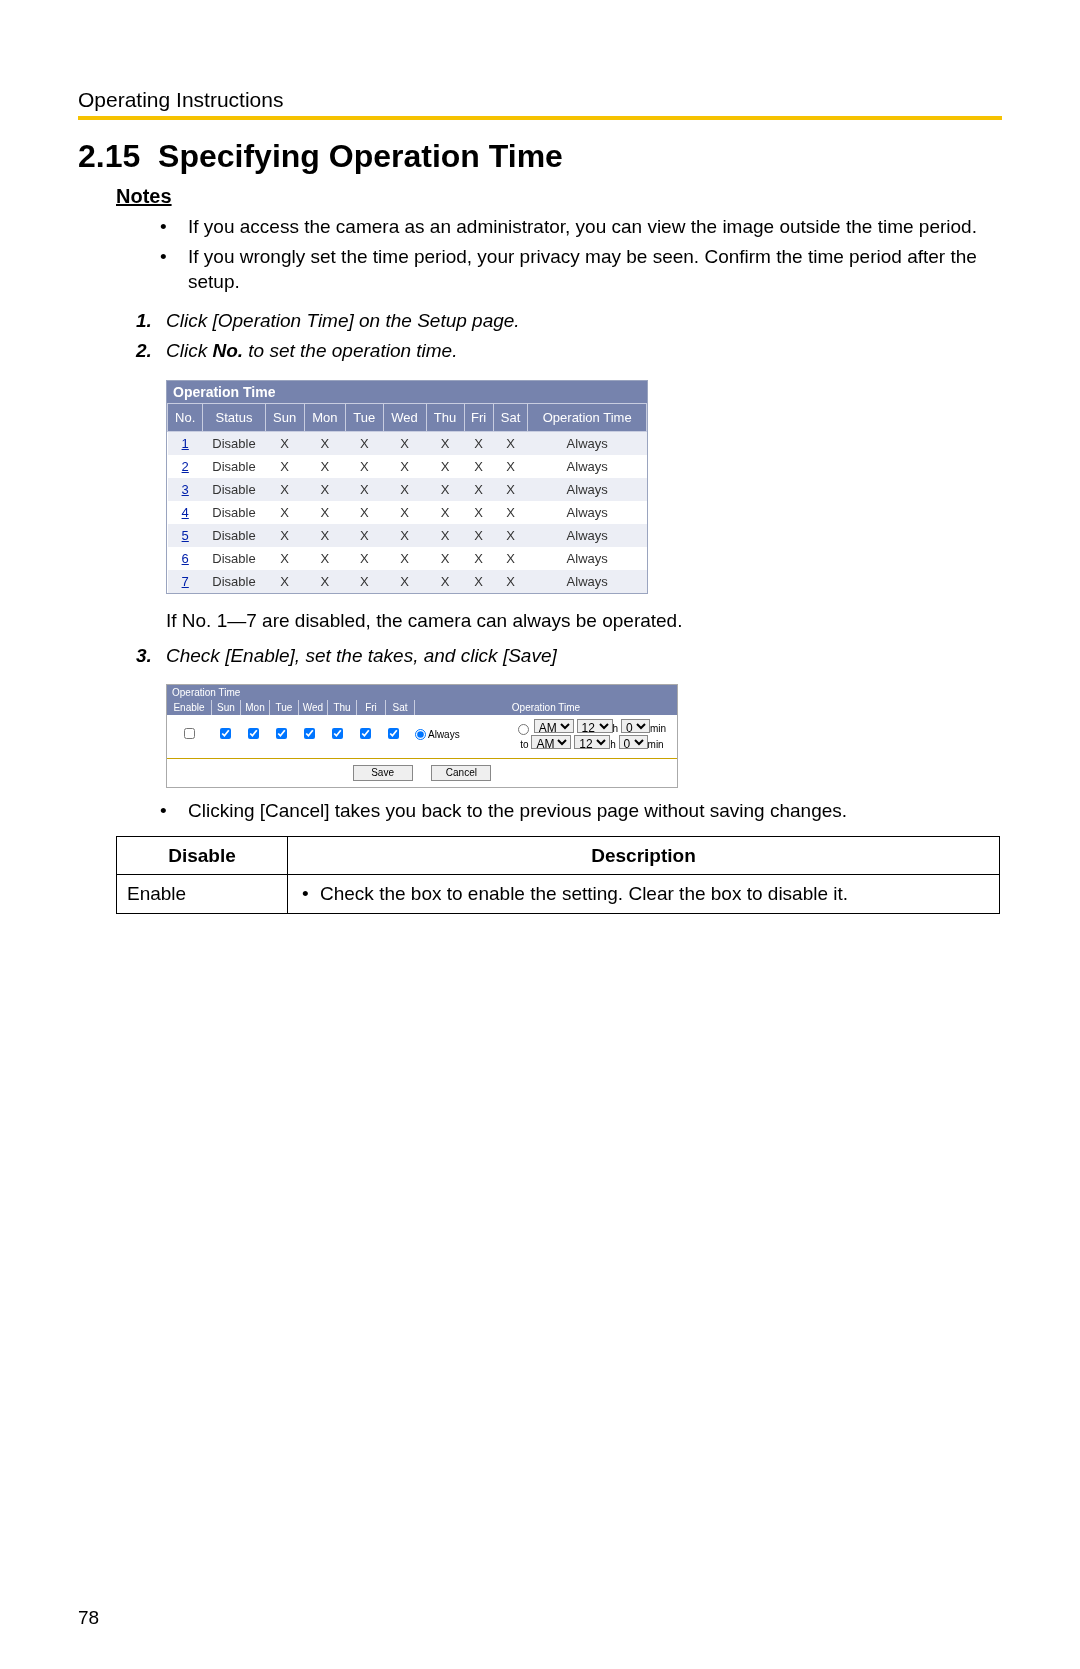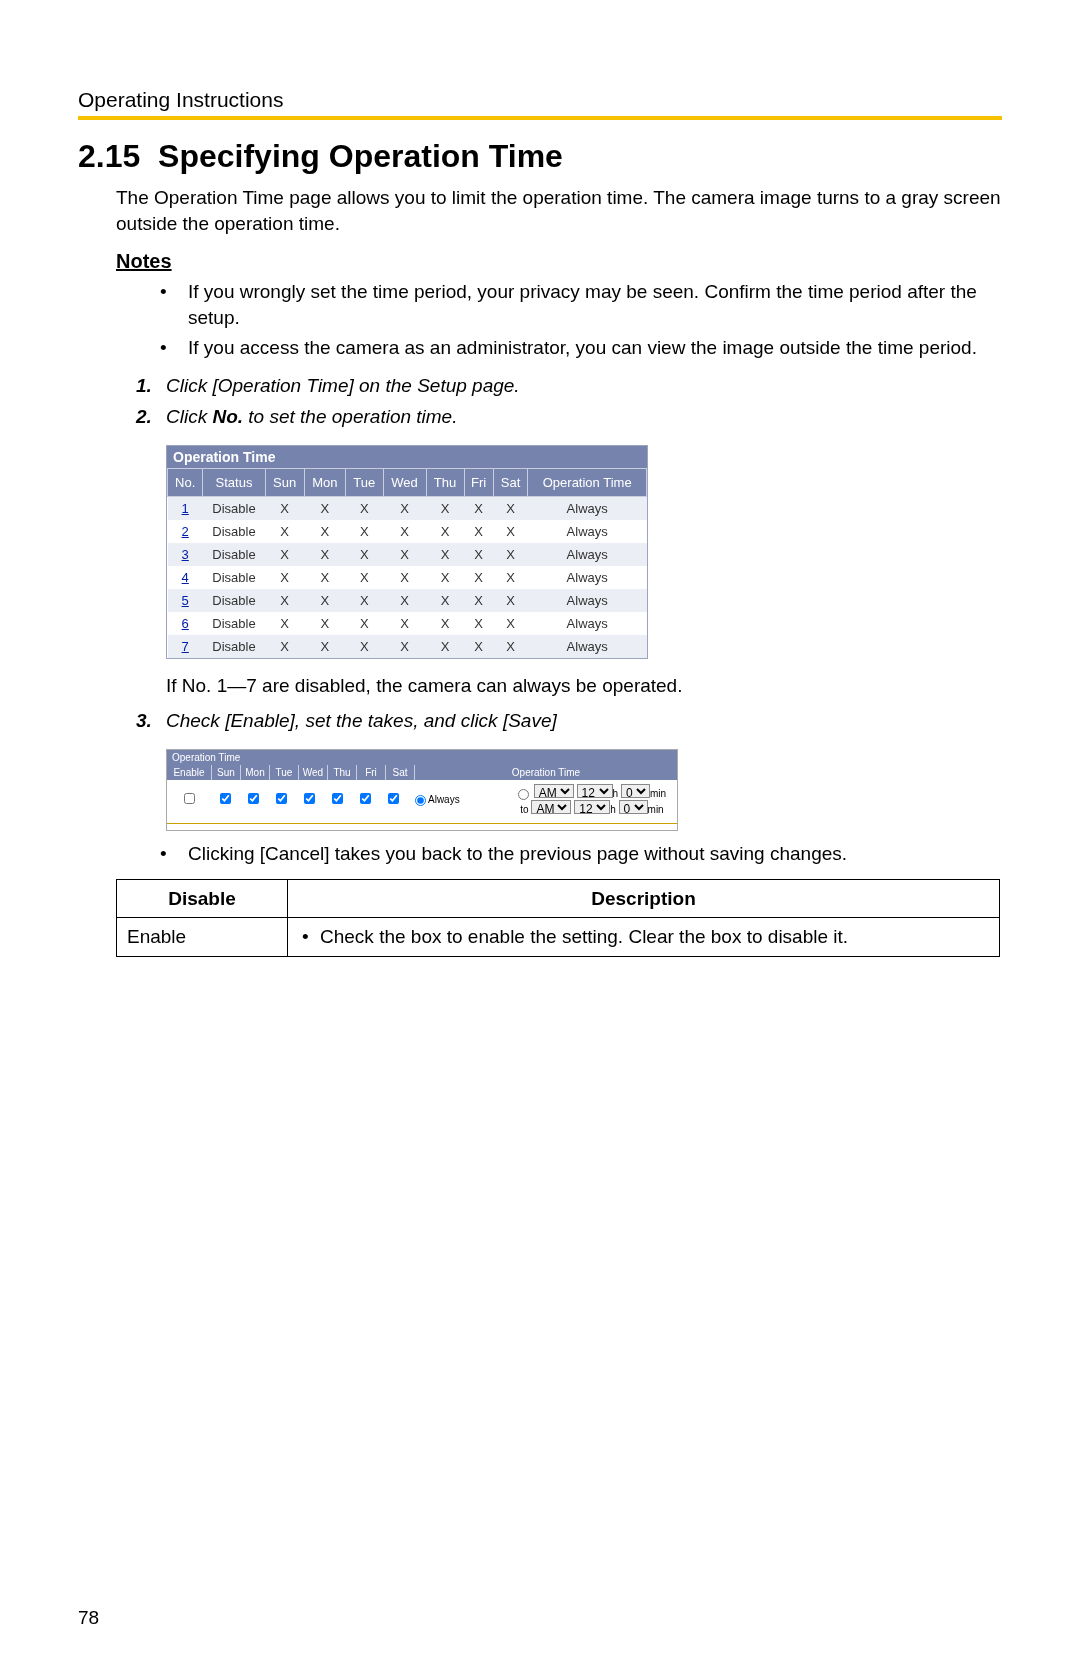--- a/index.html
+++ b/index.html
@@ -194,26 +194,25 @@
 <div class="page-wrap">
 <div class="page">
 
   <div class="running-head">Operating Instructions</div>
   <div class="yellow-rule"></div>
 
   <h1 class="section-title">
     <span>2.15</span>&nbsp;&nbsp;<span>Specifying Operation Time</span>
   </h1>
 
-  <p class="intro">The Operation Time page allows you to limit the operation time. The camera image turns to a gray screen outside the operation time.</p>
 
   <div class="sub-underline">Notes</div>
   <ul class="bullets">
+    <li>If you access the camera as an administrator, you can view the image outside the time period.</li>
     <li>If you wrongly set the time period, your privacy may be seen. Confirm the time period after the setup.</li>
-    <li>If you access the camera as an administrator, you can view the image outside the time period.</li>
   </ul>
 
   <ol class="steps">
     <li>Click [Operation Time] on the Setup page.</li>
     <li><span>Click </span><b>No.</b><span> to set the operation time.</span></li>
   </ol>
 
   <div class="ot1">
     <div class="ot1-title">Operation Time</div>
     <table>
@@ -356,20 +355,24 @@
         <select><option>AM</option></select>
         <select><option>12</option></select><span>h</span>
         <select><option>0</option></select><span>min</span><br>
         <span>to</span>
         <select><option>AM</option></select>
         <select><option>12</option></select><span>h</span>
         <select><option>0</option></select><span>min</span>
       </span>
     </div>
     <div class="ot2-rule"></div>
+    <div class="ot2-btns">
+      <button>Save</button>
+      <button>Cancel</button>
+    </div>
   </div>
 
   <ul class="bullets">
     <li>Clicking [Cancel] takes you back to the previous page without saving changes.</li>
   </ul>
 
   <table class="desc">
     <tbody>
           <tr>
       <th class="s">Disable</th>

